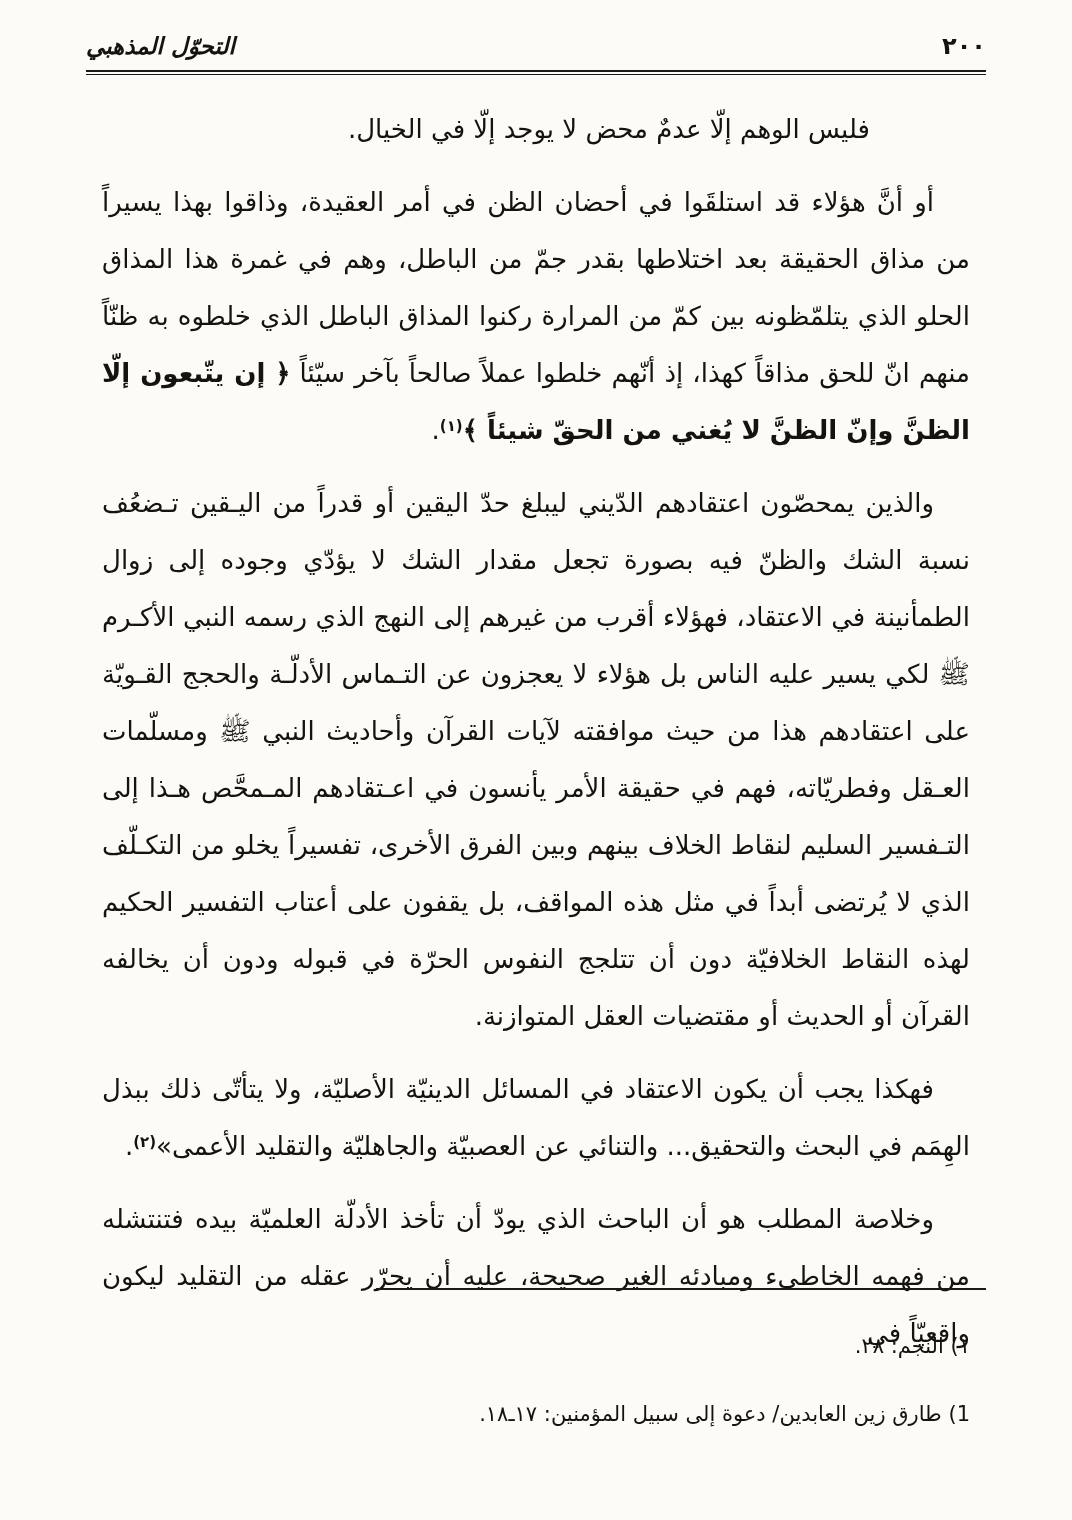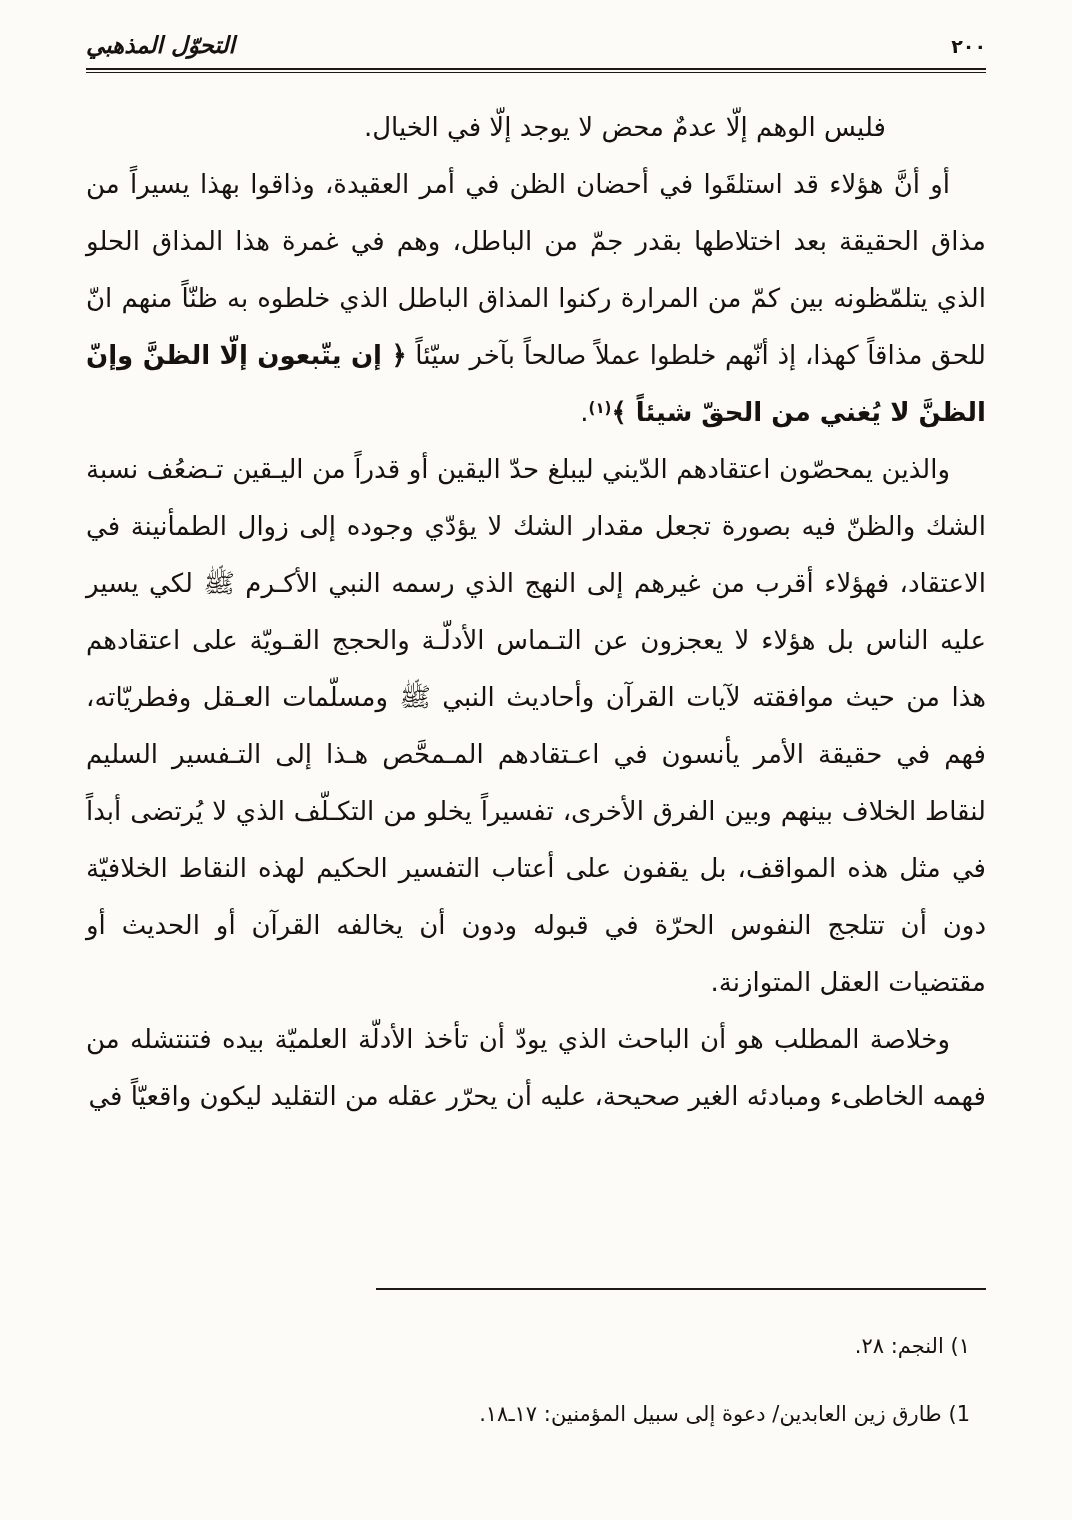--- a/index.html
+++ b/index.html
@@ -19,36 +19,36 @@
     direction: rtl;
     padding: 32px 86px 0 86px;
     overflow: hidden;
   }
   .page-header {
     display: flex;
     justify-content: space-between;
     align-items: baseline;
     font-weight: bold;
   }
-  .page-number { font-size: 19px; letter-spacing: 1px; }
+  .page-number { font-size: 24px; letter-spacing: 1px; }
   .page-title  { font-size: 23px; font-style: italic; }
   .header-rule {
     margin-top: 10px;
     height: 5px;
     border-top: 2px solid #1d1a16;
     border-bottom: 1px solid #1d1a16;
   }
   .body-text {
     margin-top: 26px;
     font-size: 26px;
     line-height: 57px;
     text-align: justify;
     text-justify: inter-word;
   }
-  .para { margin: 0; text-indent: 36px; }
+  .para { margin: 16px; text-indent: 36px; }
   .para-continuation { text-indent: 100px; text-align: right; }
   .verse { font-weight: bold; }
   .fn-ref {
     font-size: 15px;
     font-weight: bold;
     line-height: 0;
     vertical-align: 8px;
   }
   .footnotes {
     position: absolute;
@@ -81,20 +81,21 @@
   <div class="header-rule"></div>
 
   <main class="body-text">
 
     <p class="para para-continuation">فليس الوهم إلّا عدمٌ محض لا يوجد إلّا في الخيال.</p>
 
     <p class="para"><span>أو أنَّ هؤلاء قد استلقَوا في أحضان الظن في أمر العقيدة، وذاقوا بهذا يسيراً من مذاق الحقيقة بعد اختلاطها بقدر جمّ من الباطل، وهم في غمرة هذا المذاق الحلو الذي يتلمّظونه بين كمّ من المرارة ركنوا المذاق الباطل الذي خلطوه به ظنّاً منهم انّ للحق مذاقاً كهذا، إذ أنّهم خلطوا عملاً صالحاً بآخر سيّئاً </span><span class="verse">﴿ إن يتّبعون إلّا الظنَّ وإنّ الظنَّ لا يُغني من الحقّ شيئاً ﴾</span><sup class="fn-ref">(١)</sup><span>.</span></p>
 
     <p class="para">والذين يمحصّون اعتقادهم الدّيني ليبلغ حدّ اليقين أو قدراً من اليـقين تـضعُف نسبة الشك والظنّ فيه بصورة تجعل مقدار الشك لا يؤدّي وجوده إلى زوال الطمأنينة في الاعتقاد، فهؤلاء أقرب من غيرهم إلى النهج الذي رسمه النبي الأكـرم ﷺ لكي يسير عليه الناس بل هؤلاء لا يعجزون عن التـماس الأدلّـة والحجج القـويّة على اعتقادهم هذا من حيث موافقته لآيات القرآن وأحاديث النبي ﷺ ومسلّمات العـقل وفطريّاته، فهم في حقيقة الأمر يأنسون في اعـتقادهم المـمحَّص هـذا إلى التـفسير السليم لنقاط الخلاف بينهم وبين الفرق الأخرى، تفسيراً يخلو من التكـلّف الذي لا يُرتضى أبداً في مثل هذه المواقف، بل يقفون على أعتاب التفسير الحكيم لهذه النقاط الخلافيّة دون أن تتلجج النفوس الحرّة في قبوله ودون أن يخالفه القرآن أو الحديث أو مقتضيات العقل المتوازنة.</p>
 
+    <p class="para"><span>فهكذا يجب أن يكون الاعتقاد في المسائل الدينيّة الأصليّة، ولا يتأتّى ذلك ببذل الهِمَم في البحث والتحقيق... والتنائي عن العصبيّة والجاهليّة والتقليد الأعمى»</span><sup class="fn-ref">(٢)</sup><span>.</span></p>
 
     <p class="para">وخلاصة المطلب هو أن الباحث الذي يودّ أن تأخذ الأدلّة العلميّة بيده فتنتشله من فهمه الخاطىء ومبادئه الغير صحيحة، عليه أن يحرّر عقله من التقليد ليكون واقعيّاً في</p>
 
   </main>
 
   <footer class="footnotes">
     <div class="footnote-rule"></div>
     <p class="footnote">١) النجم: ٢٨.</p>
     <p class="footnote">1) طارق زين العابدين/ دعوة إلى سبيل المؤمنين: ١٧ـ١٨.</p>
   </footer>

